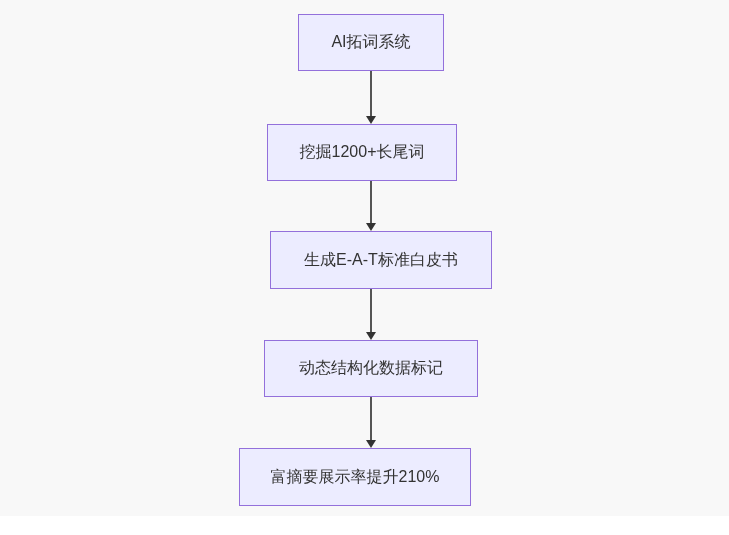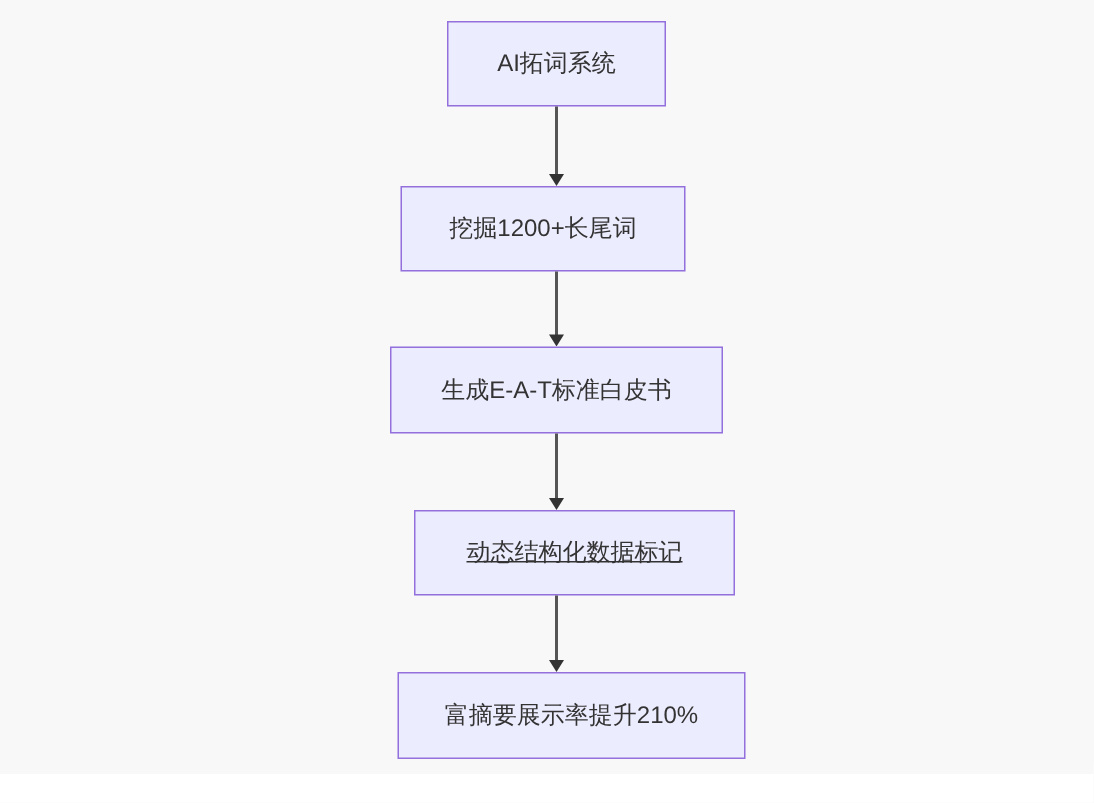--- a/index.html
+++ b/index.html
@@ -19,23 +19,23 @@
     justify-content: center;
     background: #ECECFF;
     border: 1.5px solid #9370DB;
     color: #333333;
     font-size: 16px;
     text-align: center;
     white-space: nowrap;
   }
   .n1 { left: 298px; top: 14px;  width: 146px; height: 57px; }
   .n2 { left: 267px; top: 124px; width: 190px; height: 57px; }
-  .n3 { left: 260px; top: 231px; width: 222px; height: 58px; }
-  .n4 { left: 276px; top: 340px; width: 214px; height: 57px; text-decoration: underline; }
-  .n5 { left: 265px; top: 448px; width: 232px; height: 58px; }
+  .n3 { left: 270px; top: 231px; width: 222px; height: 58px; }
+  .n4 { left: 264px; top: 340px; width: 214px; height: 57px; }
+  .n5 { left: 239px; top: 448px; width: 232px; height: 58px; }
   .edge {
     position: absolute;
     left: 370px;
     width: 2px;
     background: #555555;
   }
   .edge::after {
     content: "";
     position: absolute;
     left: 50%;

